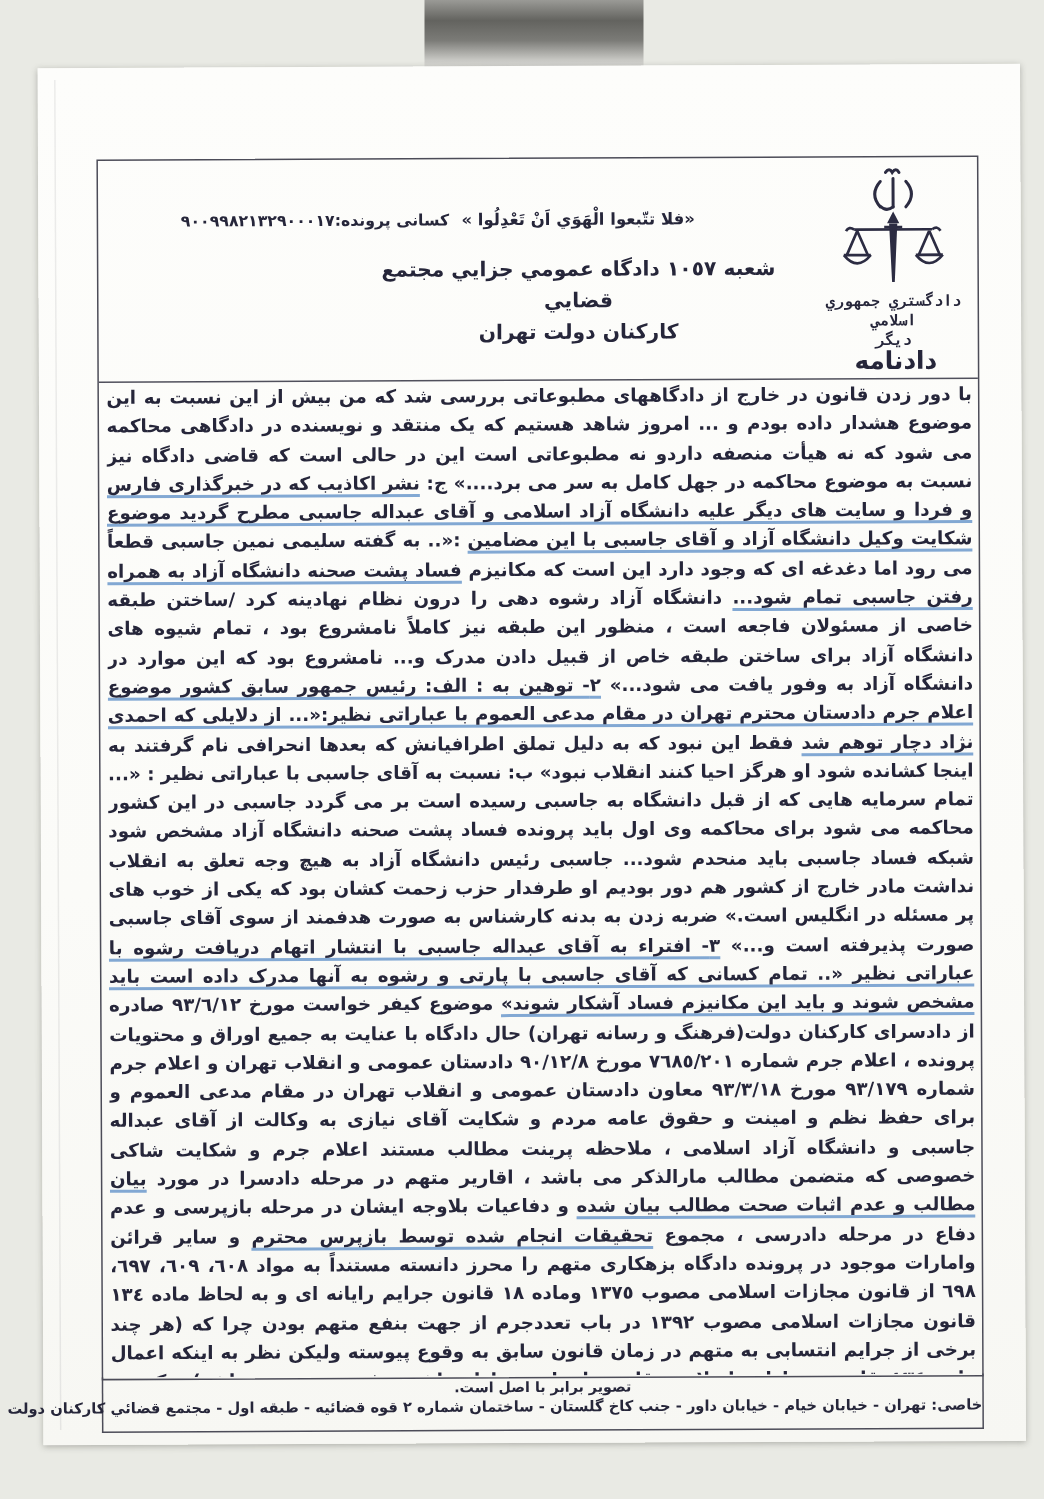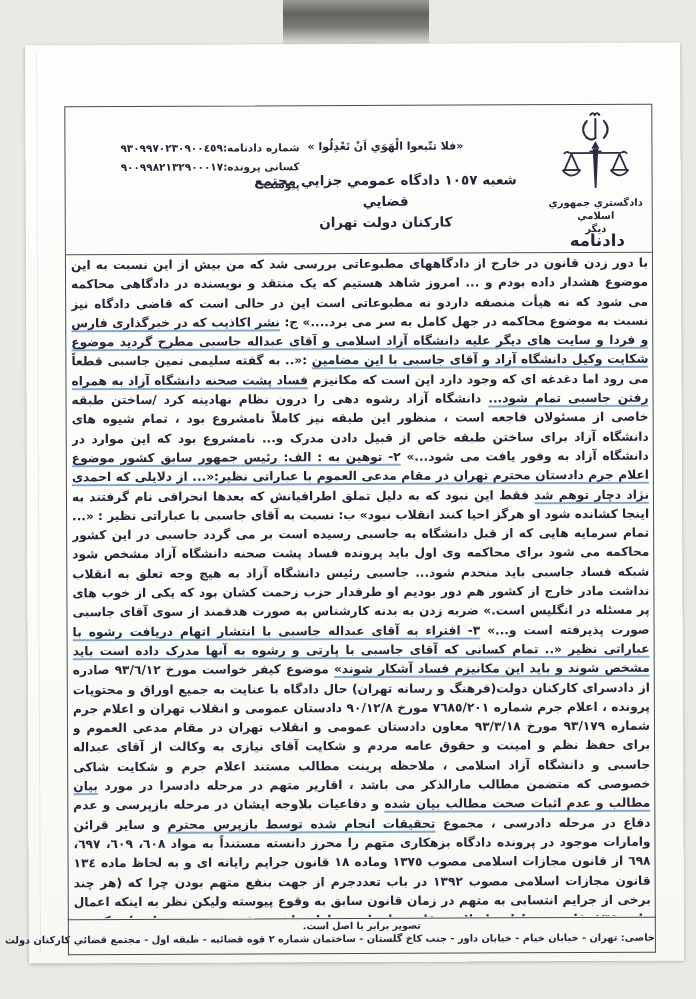--- a/index.html
+++ b/index.html
@@ -34,21 +34,21 @@
 
   .frame{
     position:absolute;left:39px;top:61px;width:586px;height:812px;
     border:1px solid #4c4c58;
     color:#26263a;
   }
 
   
   .hdr-right{position:absolute;right:5px;top:5px;width:102px;text-align:center;}
   .emblem{display:block;margin:0 auto;}
-  .jud-line{font-size:10px;font-weight:700;line-height:13px;direction:rtl;}
+  .jud-line{font-size:10px;font-weight:700;line-height:13px;direction:rtl;font-family:Liberation Mono, monospace;}
 
   .hdr-center{position:absolute;right:116px;top:34px;width:300px;text-align:center;direction:rtl;}
   .verse{font-size:11px;font-weight:700;margin-bottom:17px;}
   .branch{font-size:13.5px;font-weight:700;line-height:21px;}
 
   .hdr-fields{position:absolute;left:18px;top:32px;width:216px;direction:rtl;text-align:right;}
   .field-row{font-size:10.5px;font-weight:700;line-height:18.5px;white-space:nowrap;}
 
   .doc-title{position:absolute;right:27px;top:126px;font-size:16.5px;font-weight:700;direction:rtl;}
 
@@ -118,23 +118,21 @@
         <div class="jud-line">دیگر</div>
       </div>
 
       <div class="hdr-center">
         <div class="verse">«فلا تتّبعوا الْهَوَي اَنْ تَعْدِلُوا »</div>
         <div class="branch">شعبه ١٠٥٧ دادگاه عمومي جزايي مجتمع قضايي</div>
         <div class="branch">كاركنان دولت تهران</div>
       </div>
 
       <div class="hdr-fields">
-        <div class="field-row"><span>شماره دادنامه:</span><span>٩٣٠٩٩٧٠٢٣٠٩٠٠٤٥٩</span></div>
         <div class="field-row"><span>کسانی پرونده:</span><span>٩٠٠٩٩٨٢١٣٢٩٠٠٠١٧</span></div>
-        <div class="field-row"><span>پيوست:</span><span></span></div>
       </div>
 
       <div class="doc-title">دادنامه</div>
 
       <div class="rule"></div>
 
       <div class="body-text" id="bodyText"><span>با دور زدن قانون در خارج از دادگاههای مطبوعاتی بررسی شد که من بیش از این نسبت به این موضوع هشدار داده بودم و ... امروز شاهد هستیم که یک منتقد و نویسنده در دادگاهی محاکمه می شود که نه هیأت منصفه داردو نه مطبوعاتی است این در حالی است که قاضی دادگاه نیز نسبت به موضوع محاکمه در جهل کامل به سر می برد....» ج: </span><span class="u">نشر اکاذیب که در خبرگذاری فارس و فردا و سایت های دیگر علیه دانشگاه آزاد اسلامی و آقای عبداله جاسبی مطرح گردید موضوع شکایت وکیل دانشگاه آزاد و آقای جاسبی با این مضامین</span><span> :«.. به گفته سلیمی نمین جاسبی قطعاً می رود اما دغدغه ای که وجود دارد این است که مکانیزم </span><span class="u">فساد پشت صحنه دانشگاه آزاد به همراه رفتن جاسبی تمام شود...</span><span> دانشگاه آزاد رشوه دهی را درون نظام نهادینه کرد /ساختن طبقه خاصی از مسئولان فاجعه است ، منظور این طبقه نیز کاملاً نامشروع بود ، تمام شیوه های دانشگاه آزاد برای ساختن طبقه خاص از قبیل دادن مدرک و... نامشروع بود که این موارد در دانشگاه آزاد به وفور یافت می شود...» </span><span class="u">٢- توهین به : الف: رئیس جمهور سابق کشور موضوع اعلام جرم دادستان محترم تهران در مقام مدعی العموم با عباراتی نظیر:«... از دلایلی که احمدی نژاد دچار توهم شد</span><span> فقط این نبود که به دلیل تملق اطرافیانش که بعدها انحرافی نام گرفتند به اینجا کشانده شود او هرگز احیا کنند انقلاب نبود» ب: نسبت به آقای جاسبی با عباراتی نظیر : «... تمام سرمایه هایی که از قبل دانشگاه به جاسبی رسیده است بر می گردد جاسبی در این کشور محاکمه می شود برای محاکمه وی اول باید پرونده فساد پشت صحنه دانشگاه آزاد مشخص شود شبکه فساد جاسبی باید منحدم شود... جاسبی رئیس دانشگاه آزاد به هیچ وجه تعلق به انقلاب نداشت مادر خارج از کشور هم دور بودیم او طرفدار حزب زحمت کشان بود که یکی از خوب های پر مسئله در انگلیس است.» ضربه زدن به بدنه کارشناس به صورت هدفمند از سوی آقای جاسبی صورت پذیرفته است و...» </span><span class="u">٣- افتراء به آقای عبداله جاسبی با انتشار اتهام دریافت رشوه با عباراتی نظیر «.. تمام کسانی که آقای جاسبی با پارتی و رشوه به آنها مدرک داده است باید مشخص شوند و باید این مکانیزم فساد آشکار شوند»</span><span> موضوع کیفر خواست مورخ ٩٣/٦/١٢ صادره از دادسرای کارکنان دولت(فرهنگ و رسانه تهران) حال دادگاه با عنایت به جمیع اوراق و محتویات پرونده ، اعلام جرم شماره ٧٦٨٥/٢٠١ مورخ ٩٠/١٢/٨ دادستان عمومی و انقلاب تهران و اعلام جرم شماره ٩٣/١٧٩ مورخ ٩٣/٣/١٨ معاون دادستان عمومی و انقلاب تهران در مقام مدعی العموم و برای حفظ نظم و امینت و حقوق عامه مردم و شکایت آقای نیازی به وکالت از آقای عبداله جاسبی و دانشگاه آزاد اسلامی ، ملاحظه پرینت مطالب مستند اعلام جرم و شکایت شاکی خصوصی که متضمن مطالب مارالذکر می باشد ، اقاریر متهم در مرحله دادسرا در مورد </span><span class="u">بیان مطالب و عدم اثبات صحت مطالب بیان شده</span><span> و دفاعیات بلاوجه ایشان در مرحله بازپرسی و عدم دفاع در مرحله دادرسی ، مجموع </span><span class="u">تحقیقات انجام شده توسط بازپرس محترم</span><span> و سایر قرائن وامارات موجود در پرونده دادگاه بزهکاری متهم را محرز دانسته مستنداً به مواد ٦٠٨، ٦٠٩، ٦٩٧، ٦٩٨ از قانون مجازات اسلامی مصوب ١٣٧٥ وماده ١٨ قانون جرایم رایانه ای و به لحاظ ماده ١٣٤ قانون مجازات اسلامی مصوب ١٣٩٢ در باب تعددجرم از جهت بنفع متهم بودن چرا که (هر چند برخی از جرایم انتسابی به متهم در زمان قانون سابق به وقوع پیوسته ولیکن نظر به اینکه اعمال ماده ١٣٤ قانون مجازات اسلامی قاعده اجرای مجازات اشد بنفع متهم می باشد) </span><span class="u">حکم به محکومیت نامبرده از حیث توهین به رئیس جمهور موضوع ماده ٦٠٩ قانون مجازات اسلامی به تحمل شش ماه حبس تعزیری</span></div>
 
     </div>
 

